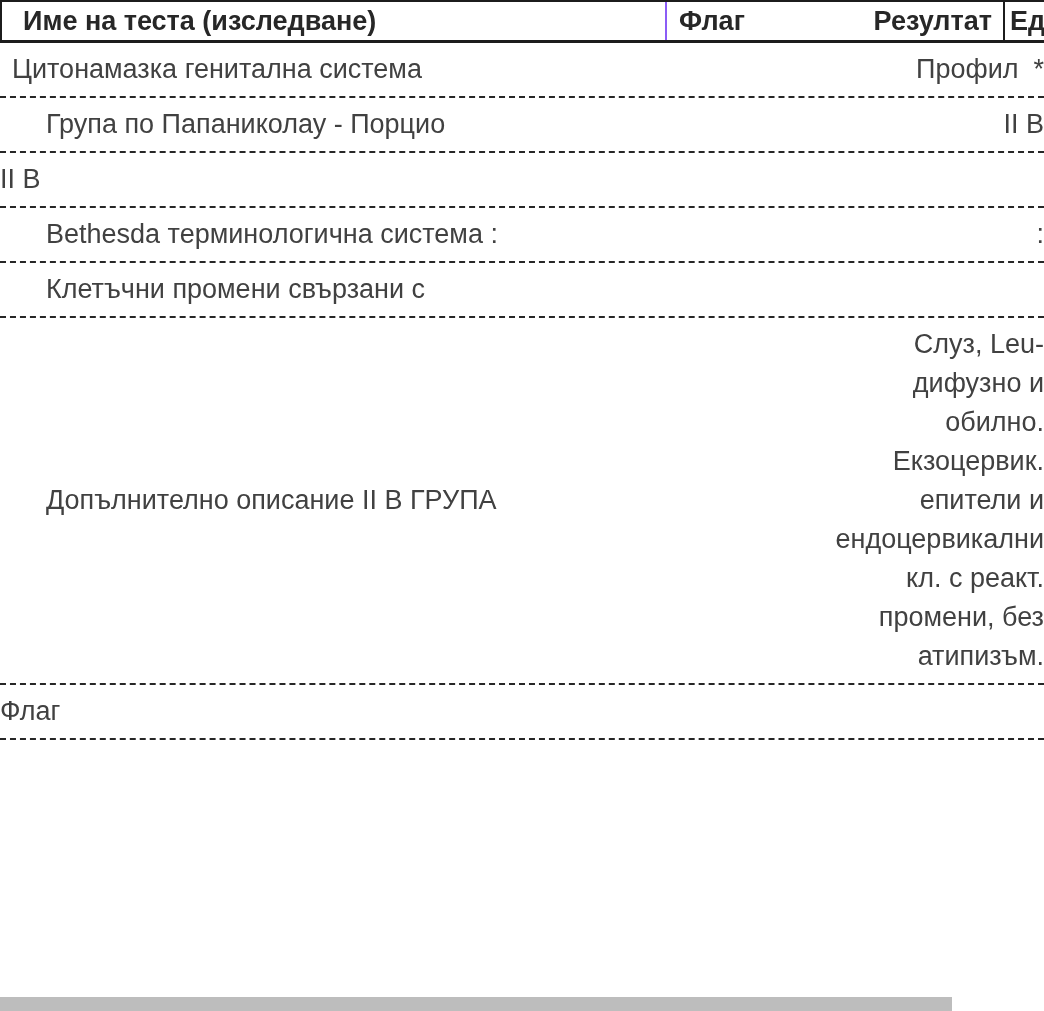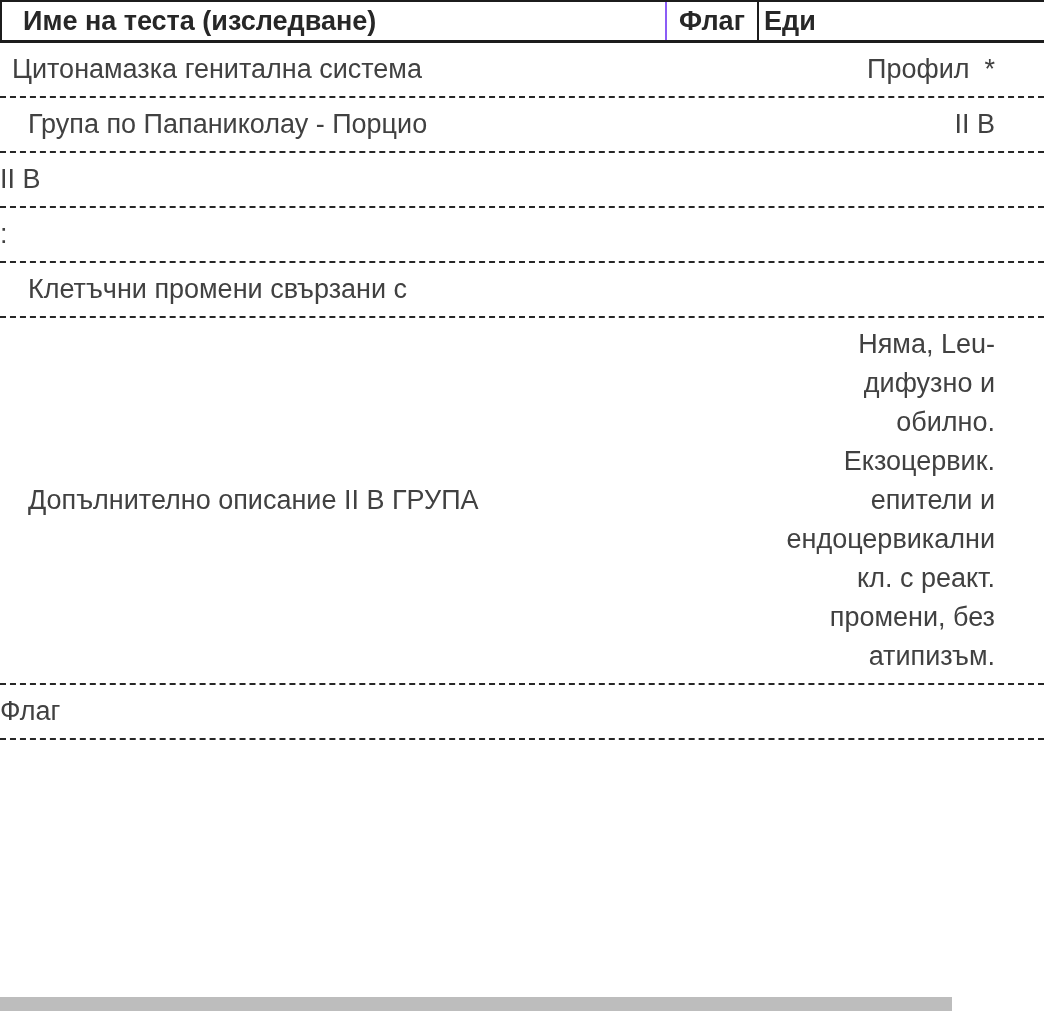--- a/index.html
+++ b/index.html
@@ -34,25 +34,24 @@
     display: flex;
     align-items: center;
     width: 1044px;
     border-bottom: 2px dashed #262626;
     padding: 7px 0;
     font-size: 27px;
     line-height: 39px;
     color: #414141;
   }
   .name { flex: 1; padding-left: 12px; }
-  .row.indent .name { padding-left: 28px; }
+  .row.indent .name { padding-left: 46px; }
   .result {
     white-space: pre-wrap;
     text-align: right;
-    margin-right: 49px;
   }
 
   
   .scroll-track {
     position: absolute;
     left: 0; bottom: 0;
     width: 1044px; height: 14px;
     background: #ffffff;
   }
   .scroll-thumb {
@@ -61,50 +60,52 @@
   }
 </style>
 </head>
 <body>
 
 <div class="screen">
 
   <div class="header-row">
     <div class="hcell hc1">Име на теста (изследване)</div>
     <div class="hcell hc2">Флаг</div>
+    <div class="hcell hc3">Резултат</div>
     <div class="hcell hc4">Еди</div>
   </div>
 
   <div class="row">
     <div class="name">Цитонамазка генитална система</div>
     <div class="result">Профил  *</div>
   </div>
 
   <div class="row indent">
     <div class="name">Група по Папаниколау - Порцио</div>
     <div class="result">II В</div>
   </div>
 
   <div class="row indent">
     <div class="result">II В</div>
   </div>
 
   <div class="row indent">
+    <div class="name">Bethesda терминологична система :</div>
     <div class="result">:</div>
   </div>
 
 
 
   <div class="row indent">
     <div class="name">Клетъчни промени свързани с</div>
   </div>
 
   <div class="row indent">
     <div class="name">Допълнително описание II В ГРУПА</div>
-    <div class="result">Няма, Leu-
+    <div class="result">Слуз, Leu-
 дифузно и
 обилно.
 Екзоцервик.
 епители и
 ендоцервикални
 кл. с реакт.
 промени, без
 атипизъм.</div>
   </div>
 

